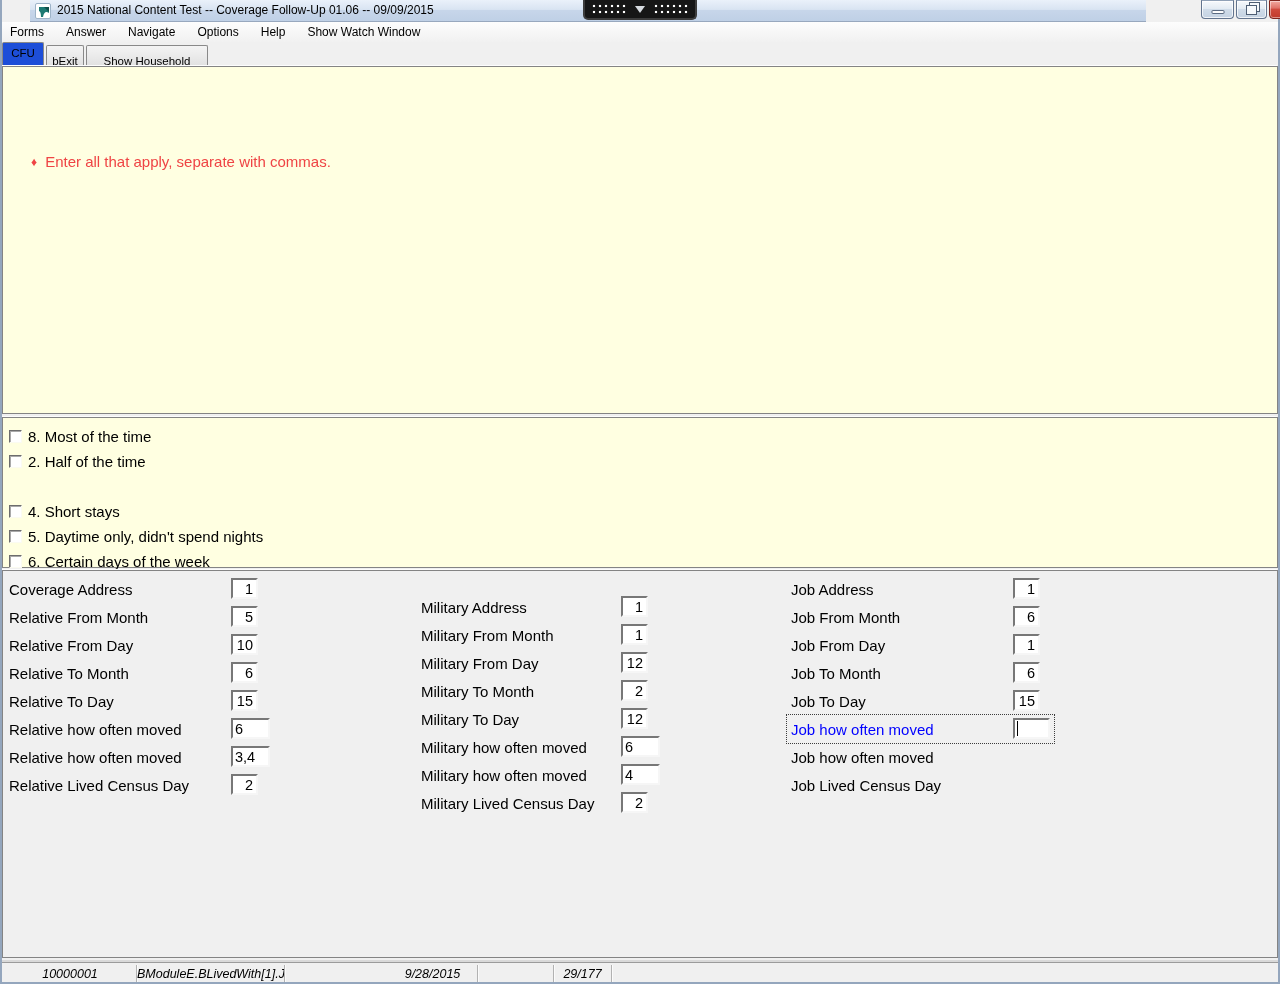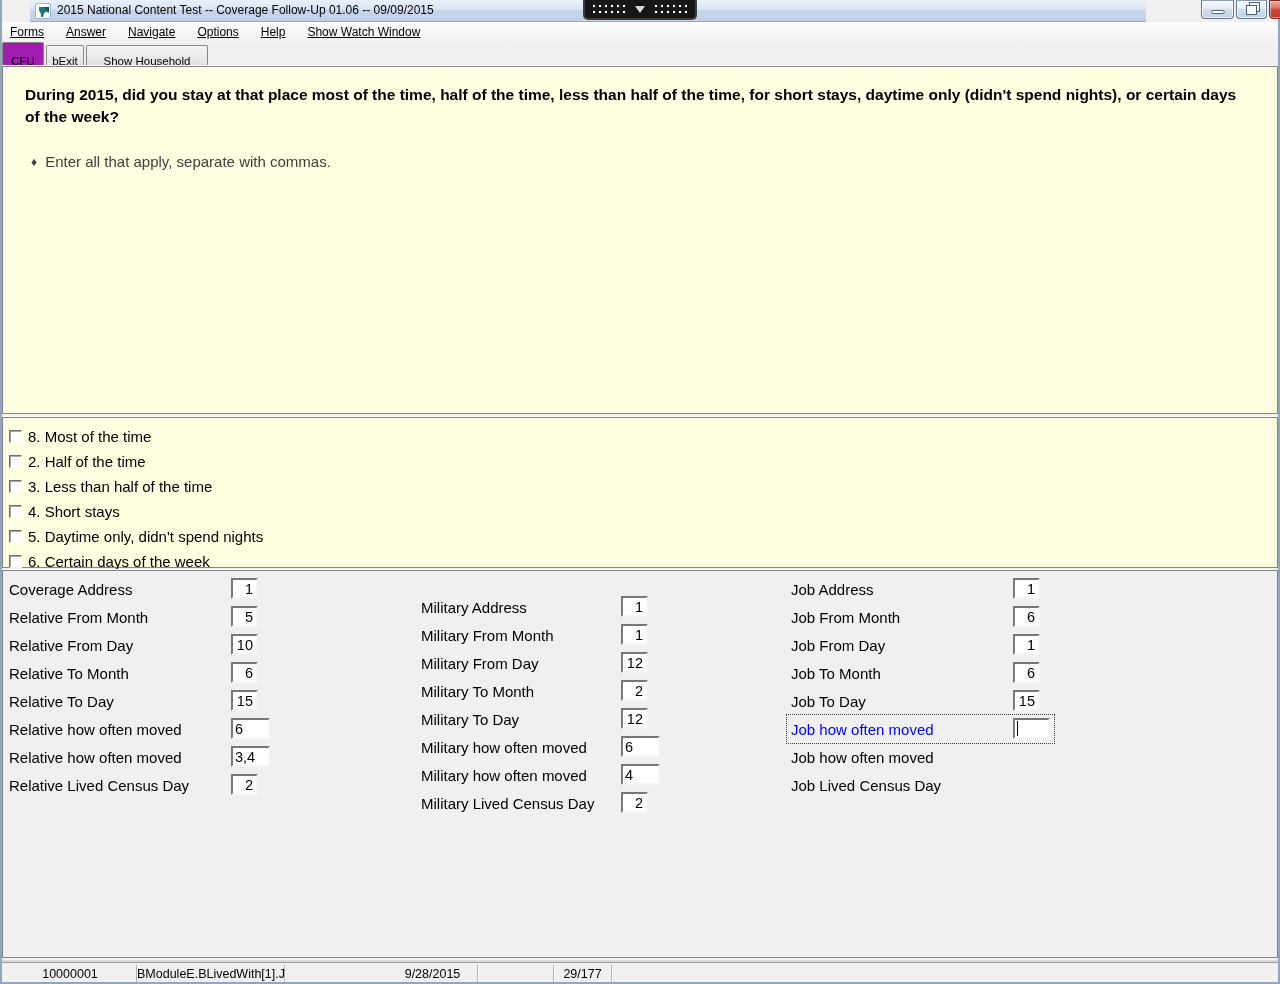--- a/index.html
+++ b/index.html
@@ -44,42 +44,42 @@
   .glyph-restore::before { content:""; position:absolute; left:2px; top:-4px; width:9px; height:8px;
     border:1px solid #4e5e74; background:#f6f9fc; }
   .glyph-restore::after { content:""; position:absolute; left:-1px; top:-1px; width:9px; height:8px;
     border:1px solid #4e5e74; background:#f6f9fc; }
   .glyph-close { position:absolute; width:100%; text-align:center; top:1px;
     color:#fff; font-size:13px; font-weight:bold; text-shadow:0 1px 2px rgba(0,0,0,.5); }
 
   
   .menubar { position:absolute; left:0; top:22px; width:1280px; height:20px;
     background:linear-gradient(#fdfdfd,#f1f1f1); display:flex; align-items:center; }
-  .menu-item { font-size:12px; color:#000; padding:2px 8px; margin-left:6px; white-space:nowrap;text-decoration:underline; }
+  .menu-item { font-size:12px; color:#000; padding:2px 8px; margin-left:6px; white-space:nowrap; }
   .menu-item:first-child { margin-left:2px; }
 
   
   .tabstrip { position:absolute; left:0; top:42px; width:1280px; height:24px; background:#f0f0f0; }
   .tab { position:absolute; font-size:11.5px; color:#000; text-align:center;
     border:1px solid #898989; border-bottom:none; border-radius:2px 2px 0 0;
     background:linear-gradient(#f4f4f4,#e2e2e2); padding-top:9px; }
-  .tab-active { left:2px; top:0; width:42px; height:23px; background:#a21caf; z-index:2; padding-top:12px; }
+  .tab-active { left:2px; top:0; width:42px; height:23px; background:#1d4ed8; z-index:2; padding-top:4px; }
   .tab-i1 { left:46px; top:3px; width:38px; height:20px; }
   .tab-i2 { left:86px; top:3px; width:122px; height:20px; }
 
   
   .pane { position:absolute; left:2px; width:1276px; border:1px solid #848484;
     box-shadow:-1px -1px 0 #fdfdfd; }
   .pane-question { top:66px; height:348px; background:#ffffe1; }
   .pane-options  { top:417px; height:151px; background:#ffffe1; }
   .pane-fields   { top:570px; height:388px; background:#f0f0f0; }
 
   .qtext { position:absolute; left:22px; top:17px; width:1224px;
     font-size:15.5px; font-weight:bold; line-height:22px; color:#000; }
-  .qnote { position:absolute; left:28px; top:86px; font-size:15px; color:#404040; }
+  .qnote { position:absolute; left:28px; top:86px; font-size:15px; color:#ef4444; }
   .qnote .bullet { font-size:12px; margin-right:8px; vertical-align:1px; }
 
   
   .opt-row { position:absolute; left:6px; height:25px; display:flex; align-items:center; }
   .cb { width:13px; height:13px; background:#fff; margin-right:6px;
     border-top:1px solid #6d6d6d; border-left:1px solid #6d6d6d;
     border-bottom:1px solid #fbfbf1; border-right:1px solid #fbfbf1;
     box-shadow:inset 1px 1px 0 #a9a9a9; }
   .opt-label { font-size:15px; color:#000; }
 
@@ -99,21 +99,21 @@
   .fbox.wide { width:39px; text-align:left; padding-left:2px; }
   .frow.focused .flabel { color:#0000ff; }
   .frow.focused::before { content:""; position:absolute; left:-5px; top:-3px; width:267px; height:28px;
     border:1px dotted #3c3c3c; }
   .fbox.focusbox { width:37px; }
   .caret { position:absolute; left:226px; top:4px; width:1px; height:15px; background:#000; }
 
   
   .statusbar { position:absolute; left:0; top:962px; width:1280px; height:22px;
     background:#f0f0f0; border-top:1px solid #9b9b9b; box-shadow:0 -2px 0 #d9d9d9;
-    display:flex; align-items:center; font-size:12.5px; z-index:40; }
+    display:flex; align-items:center; font-size:12.5px; z-index:40;font-style:italic; }
   .sb-cell { height:18px; line-height:18px; text-align:center; color:#000;
     border-right:1px solid #b2b2b2; box-shadow:1px 0 0 #fbfbfb; overflow:hidden; white-space:nowrap; }
   .sb-0 { width:133px; margin-left:4px; }
   .sb-1 { width:148px; }
   .sb-2 { width:103px;margin-top:40px; }
   .sb-3 { width:90px; }
   .sb-4 { width:76px; }
   .sb-5 { width:58px; }
   .sb-rest { flex:1; border:none; box-shadow:none; }
 </style>
@@ -157,38 +157,33 @@
     <span class="menu-item">Show Watch Window</span>
   </div>
 
   <div class="tabstrip">
     <span class="tab tab-active">CFU</span>
     <span class="tab tab-i1">bExit</span>
     <span class="tab tab-i2">Show Household Roster</span>
   </div>
 
   <div class="pane pane-question">
-    <div class="qtext">During 2015, did you stay at that place most of the time, half of the time, less than half of the time, for short stays, daytime only (didn't spend nights), or certain days of the week?</div>
     <div class="qnote">
       <span class="bullet">♦</span><span>Enter all that apply, separate with commas.</span>
     </div>
   </div>
 
   <div class="pane pane-options">
     <div class="opt-row" style="top:6px">
       <span class="cb"></span>
       <span class="opt-label">8. Most of the time</span>
     </div>
     <div class="opt-row" style="top:31px">
       <span class="cb"></span>
       <span class="opt-label">2. Half of the time</span>
-    </div>
-    <div class="opt-row" style="top:56px">
-      <span class="cb"></span>
-      <span class="opt-label">3. Less than half of the time</span>
     </div>
     <div class="opt-row" style="top:81px">
       <span class="cb"></span>
       <span class="opt-label">4. Short stays</span>
     </div>
     <div class="opt-row" style="top:106px">
       <span class="cb"></span>
       <span class="opt-label">5. Daytime only, didn't spend nights</span>
     </div>
     <div class="opt-row" style="top:131px">

